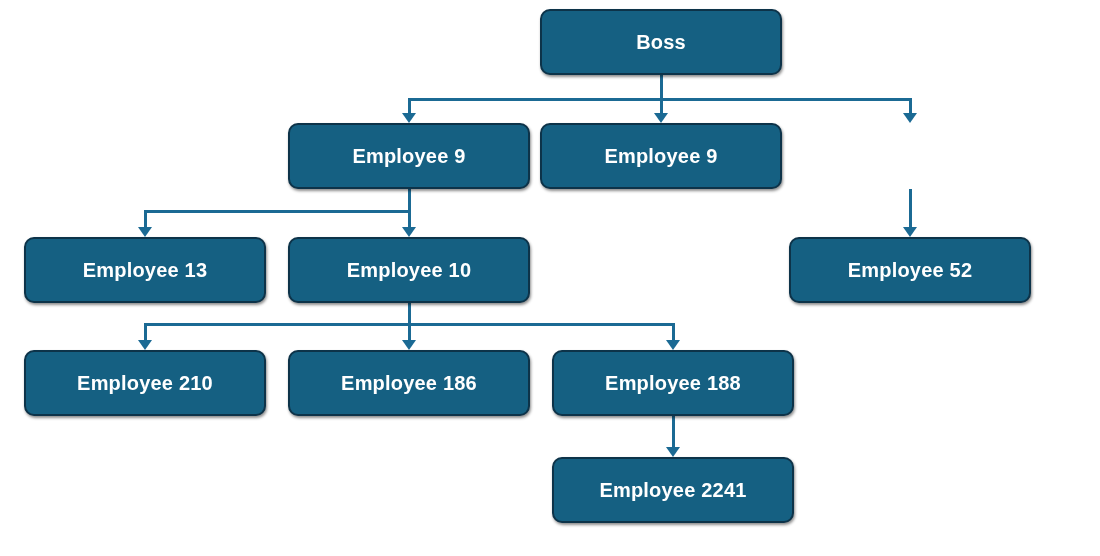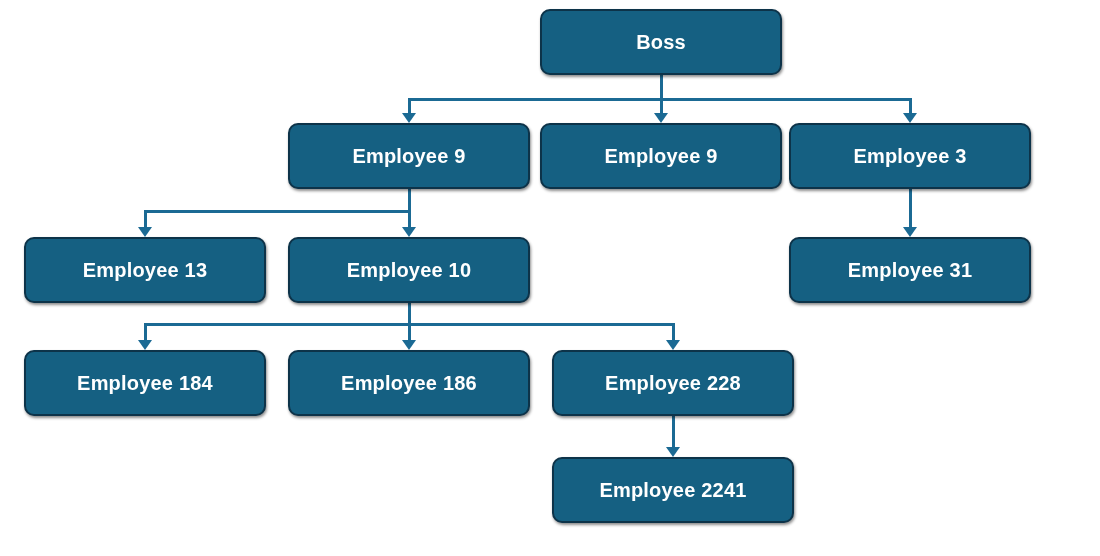--- a/index.html
+++ b/index.html
@@ -98,38 +98,35 @@
 
   <div class="node" style="left:540px;top:9px">
     <span class="node-label">Boss</span>
   </div>
   <div class="node" style="left:288px;top:123px">
     <span class="node-label">Employee 9</span>
   </div>
   <div class="node" style="left:540px;top:123px">
     <span class="node-label">Employee 9</span>
   </div>
-  <div class="node" style="left:789px;top:123px">
-    <span class="node-label">Employee 3</span>
-  </div>
   <div class="node" style="left:24px;top:237px">
     <span class="node-label">Employee 13</span>
   </div>
   <div class="node" style="left:288px;top:237px">
     <span class="node-label">Employee 10</span>
   </div>
   <div class="node" style="left:789px;top:237px">
-    <span class="node-label">Employee 31</span>
+    <span class="node-label">Employee 52</span>
   </div>
   <div class="node" style="left:24px;top:350px">
-    <span class="node-label">Employee 184</span>
+    <span class="node-label">Employee 210</span>
   </div>
   <div class="node" style="left:288px;top:350px">
     <span class="node-label">Employee 186</span>
   </div>
   <div class="node" style="left:552px;top:350px">
-    <span class="node-label">Employee 228</span>
+    <span class="node-label">Employee 188</span>
   </div>
   <div class="node" style="left:552px;top:457px">
     <span class="node-label">Employee 2241</span>
   </div>
 
 </div>
 
 </body></html>

